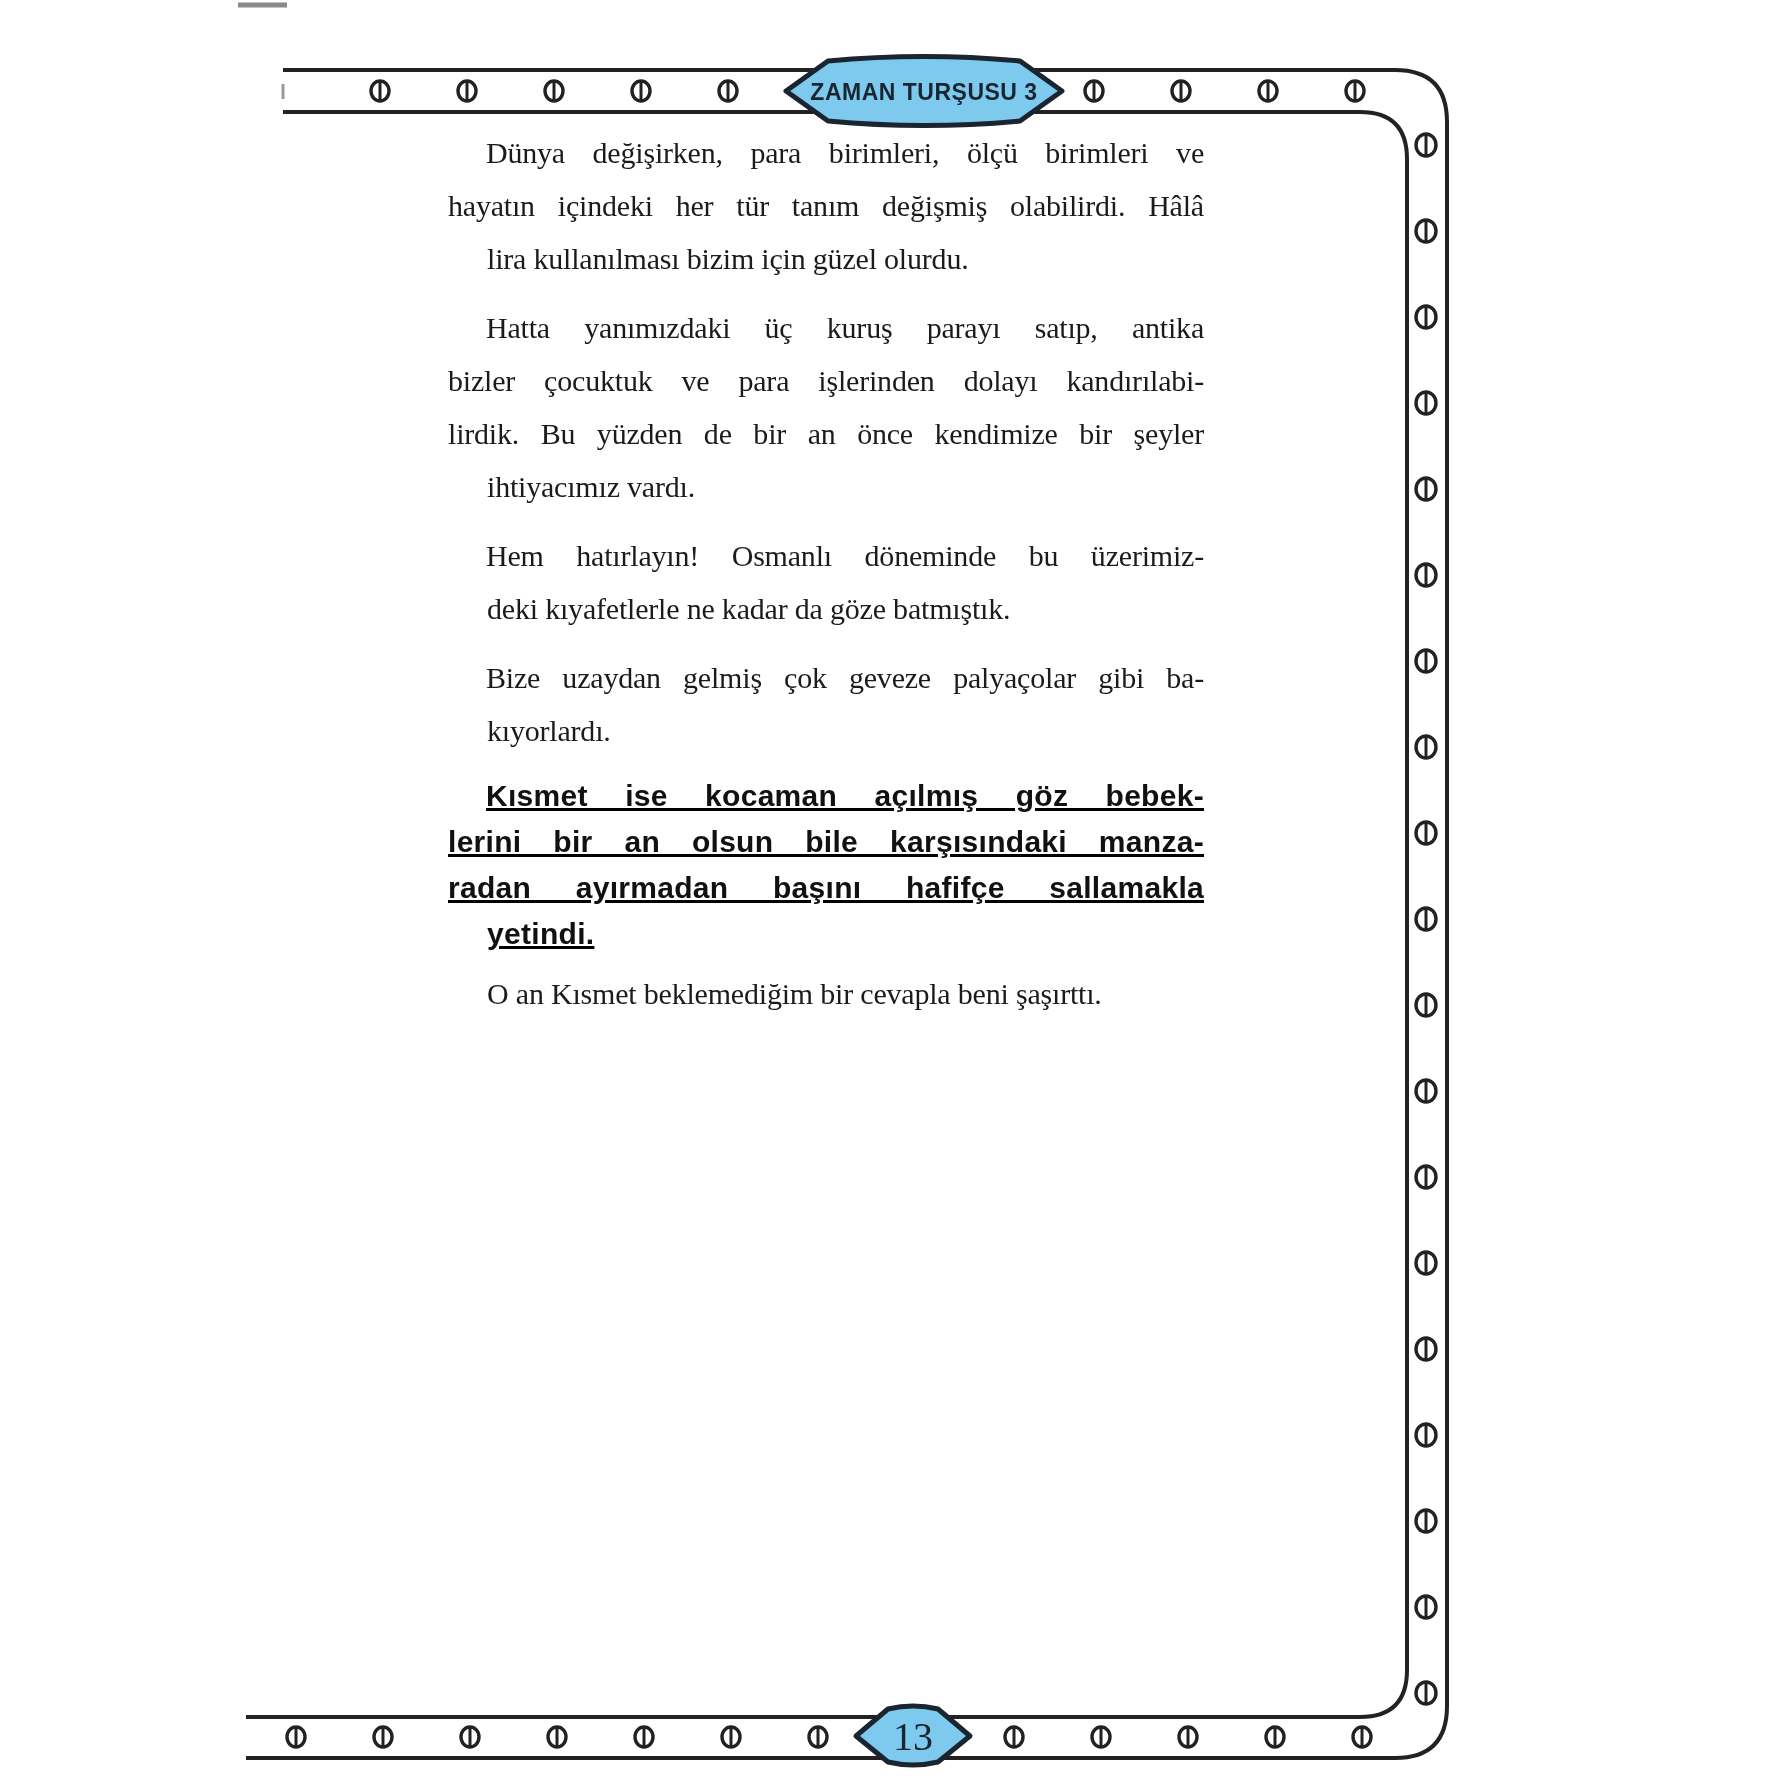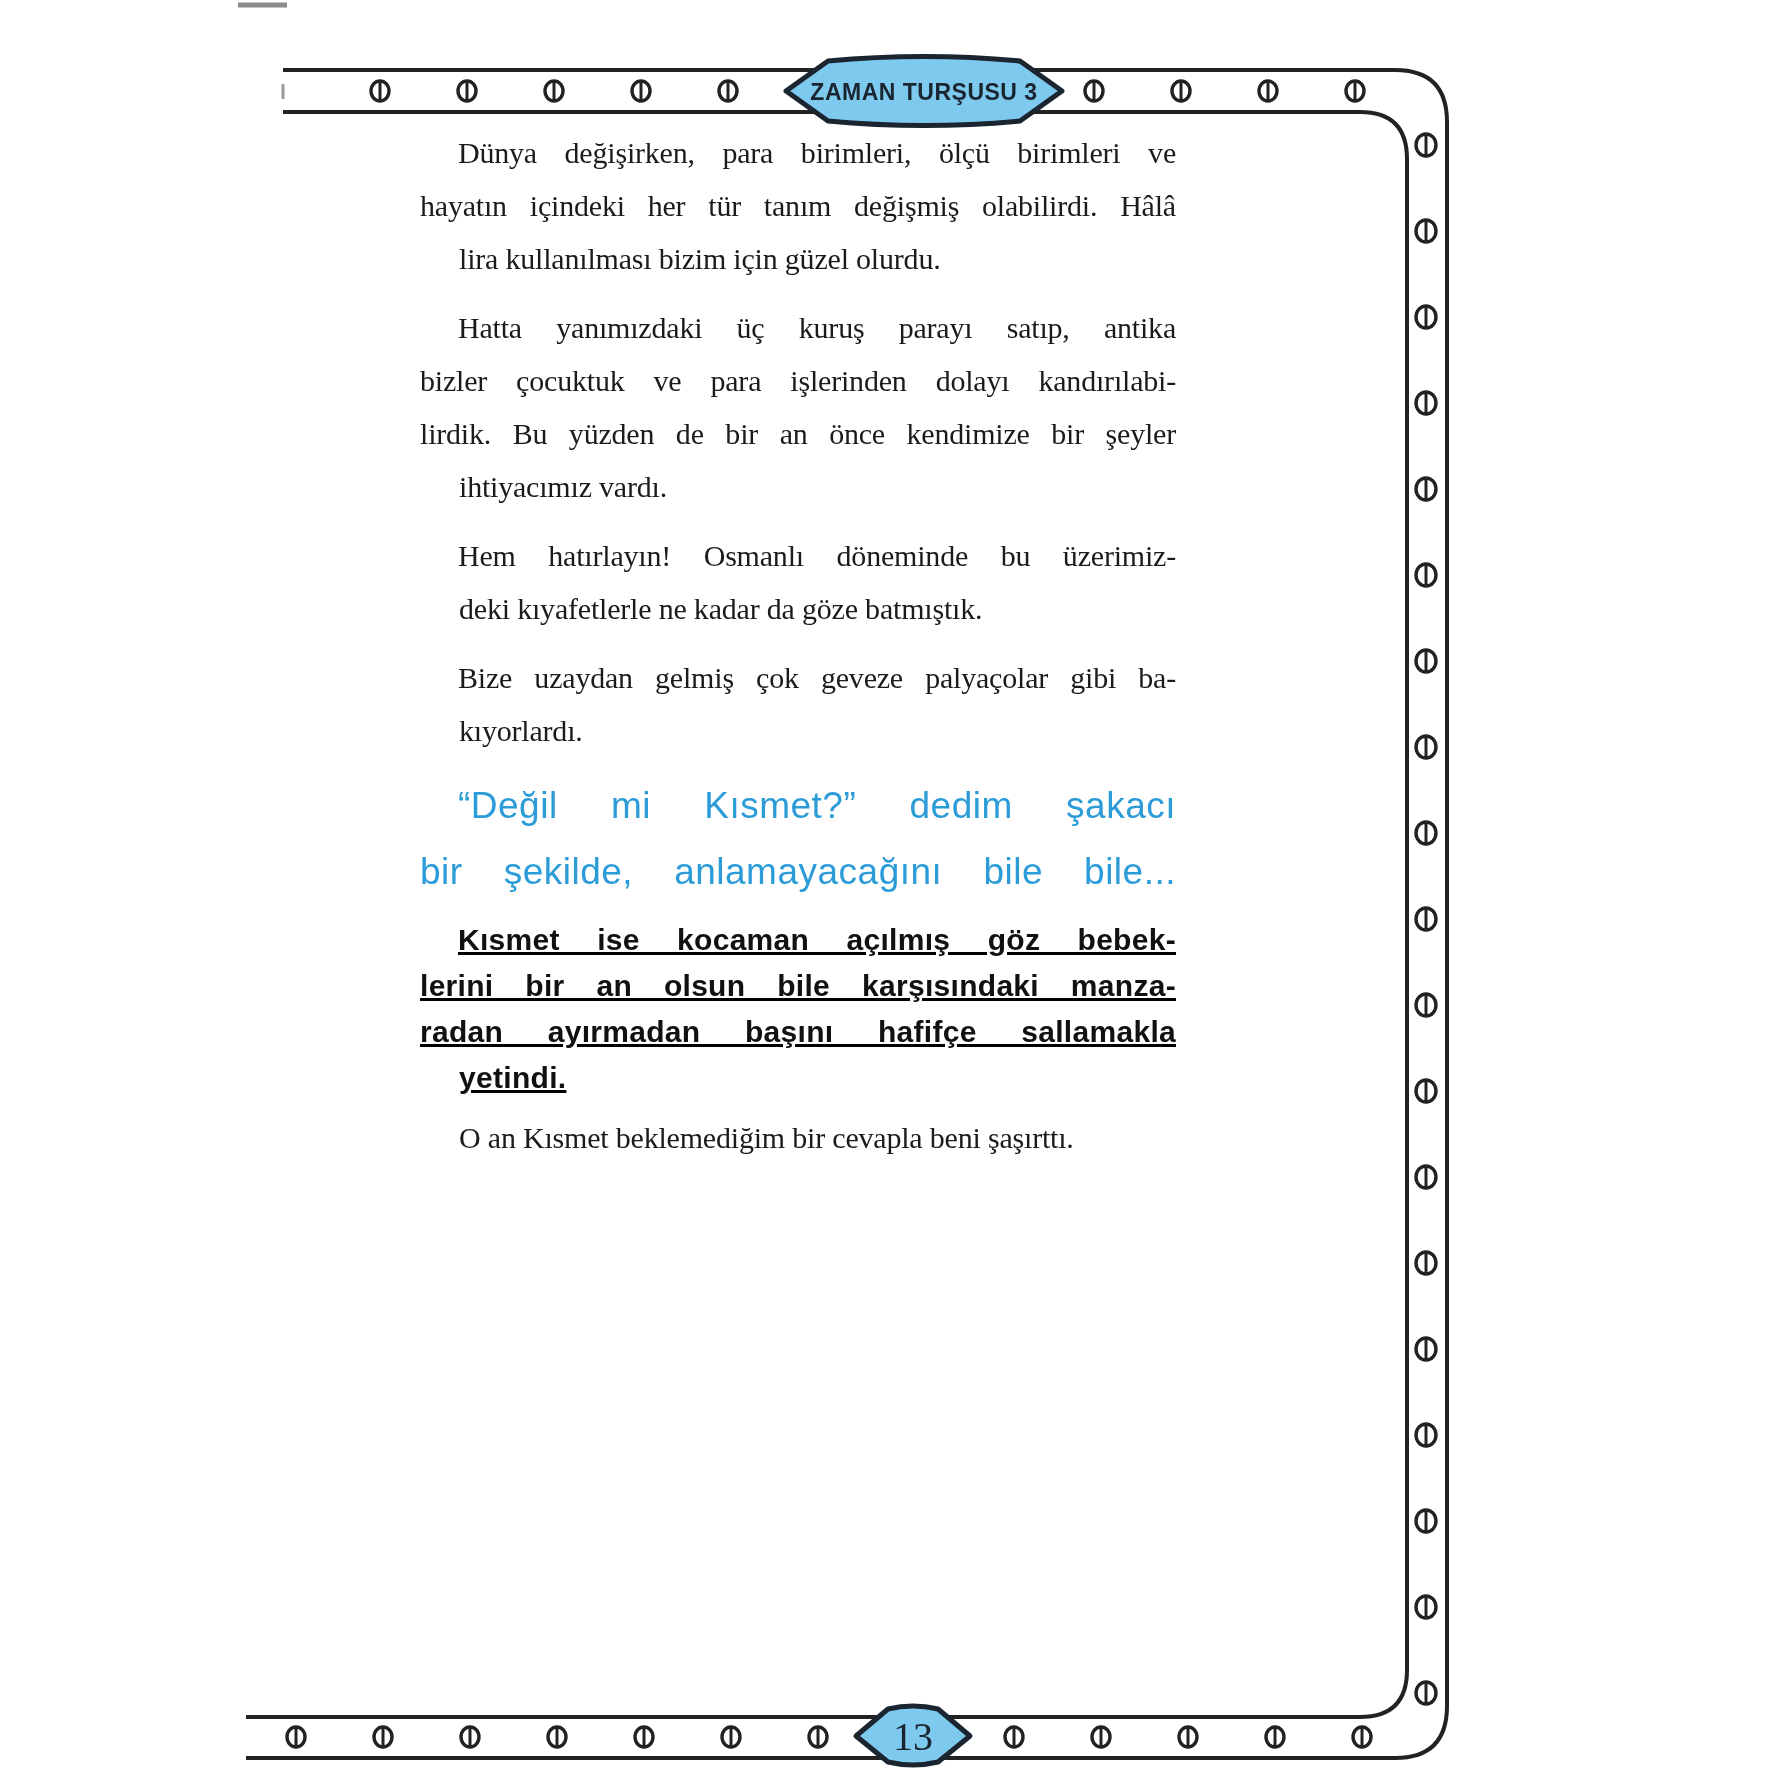--- a/index.html
+++ b/index.html
@@ -7,21 +7,21 @@
     width:1788px;height:1788px;
     background:#ffffff;
     font-family:"Liberation Serif", serif;
     position:relative;
     overflow:hidden;
   }
   .page{position:absolute;inset:0;}
   svg.frame{position:absolute;left:0;top:0;}
   .textcol{
     position:absolute;
-    left:420px; top:126px; width:756px;
+    left:448px; top:126px; width:756px;
   }
   .para{margin:0 0 16px 0;}
   .para.quote{margin:0 0 12px 0;}
   .para.bold{margin:0 0 10px 0;text-decoration:underline;}
   .ln{
     text-align:justify;
     text-align-last:justify;
     white-space:normal;
   }
   .ln.last{text-align-last:left;margin-left:39px;}
@@ -249,24 +249,20 @@
         <div class="ln last">ihtiyacımız vardı.</div>
       </div>
       <div class="para body">
         <div class="ln first">Hem hatırlayın! Osmanlı döneminde bu üzerimiz-</div>
         <div class="ln last">deki kıyafetlerle ne kadar da göze batmıştık.</div>
       </div>
       <div class="para body">
         <div class="ln first">Bize uzaydan gelmiş çok geveze palyaçolar gibi ba-</div>
         <div class="ln last">kıyorlardı.</div>
       </div>
-      <div class="para quote">
-        <div class="ln first">“Değil mi Kısmet?” dedim şakacı</div>
-        <div class="ln jlast">bir şekilde, anlamayacağını bile bile...</div>
-      </div>
       <div class="para bold">
         <div class="ln first">Kısmet ise kocaman açılmış göz bebek-</div>
         <div class="ln">lerini bir an olsun bile karşısındaki manza-</div>
         <div class="ln">radan ayırmadan başını hafifçe sallamakla</div>
         <div class="ln last">yetindi.</div>
       </div>
       <div class="para body">
         <div class="ln last">O an Kısmet beklemediğim bir cevapla beni şaşırttı.</div>
       </div>
     </div>

